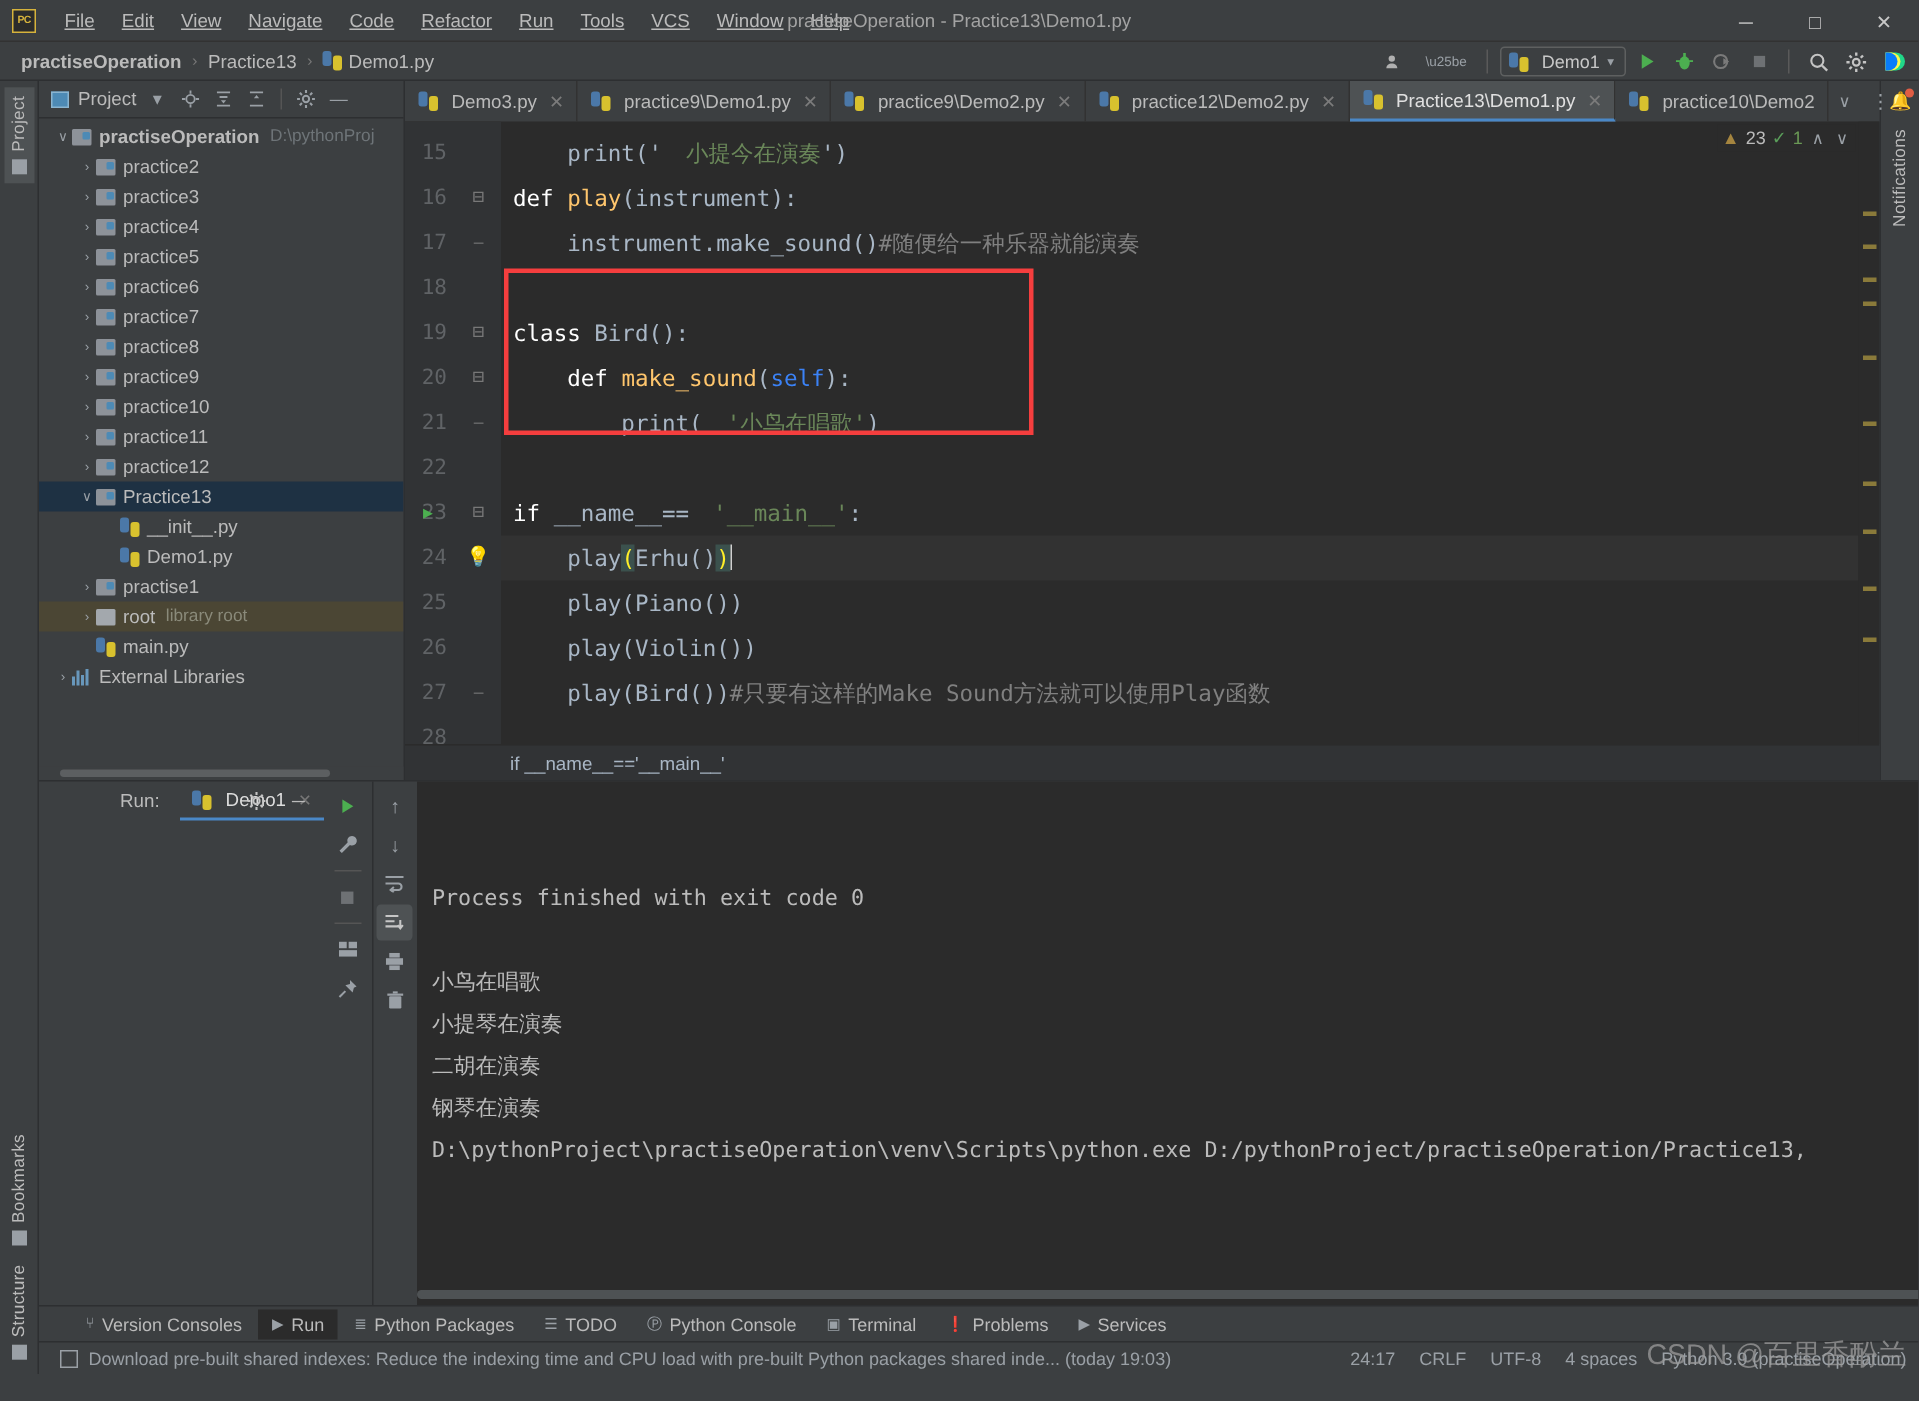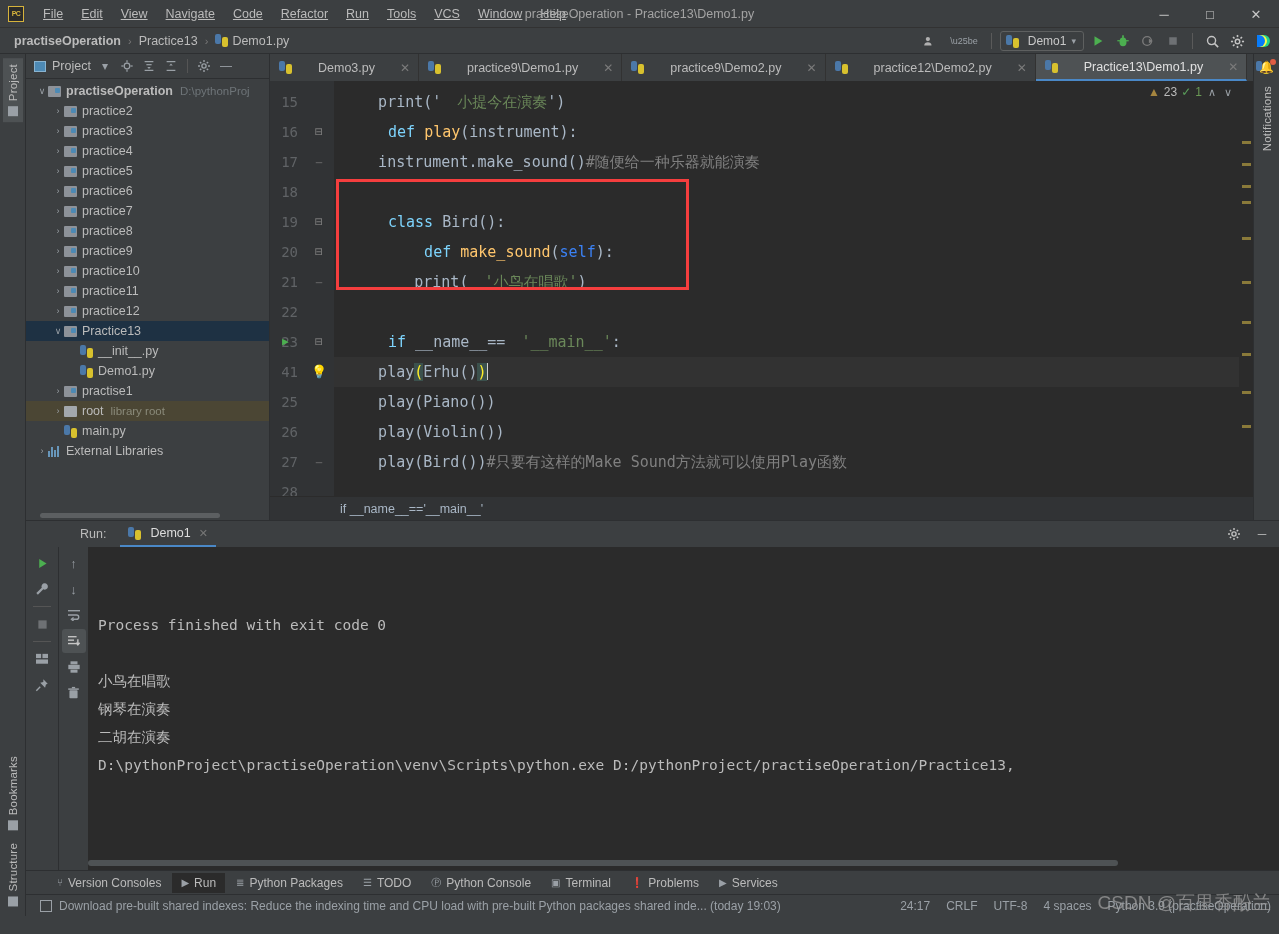--- a/index.html
+++ b/index.html
@@ -116,21 +116,21 @@
   .scratchicon:before{content:"";position:absolute;left:0;top:0;width:9px;height:9px;background:#9aa0a6;}
   .scratchicon:after{content:"";position:absolute;right:0;bottom:0;width:8px;height:8px;border-radius:50%;background:#4d8ab5;}
 
   .hscroll { height: 9px; background: #3c3f41; position: relative; }
   .hscroll i { position:absolute; left:14px; top:2px; width:180px; height:5px; background:#5c5f61; border-radius:3px;}
 
   
   .editor-wrap { flex: 1; display: flex; flex-direction: column; min-width: 0; background: #2b2b2b; }
   .tabs { height: 27px; background: #3c3f41; display: flex; align-items: stretch; position: relative; }
   .tab {
-    display: flex; align-items: center; gap: 22px; padding: 0 8px 0 9px; font-size: 12.5px;
+    display: flex; align-items: center; gap: 5px; padding: 0 8px 0 9px; font-size: 12.5px;
     color: #bbbbbb; border-right: 1px solid #323232; white-space: nowrap;
   }
   .tab.active { background: #4e5254; border-bottom: 2px solid #4a88c7; color: #e0e0e0; }
   .tab .x { color: #7b7b7b; font-size: 12px; margin-left: 3px; }
   .tabs-right { margin-left: auto; display: flex; align-items: center; gap: 2px; padding-right: 4px; }
 
   .editor-main { flex: 1; display: flex; position: relative; overflow: hidden; }
   .linenums {
     width: 34px; background: #313335; text-align: right; padding: 6px 6px 0 0;
     color: #606366; font-family: "DejaVu Sans Mono", monospace; font-size: 14px; line-height: 30px;
@@ -141,21 +141,21 @@
     font-family: "DejaVu Sans Mono", monospace; font-size: 13px; line-height: 30px;
     color: #7a7a7a; text-align: center;
   }
   .code {
     flex: 1; padding: 6px 0 0 8px; font-family: "DejaVu Sans Mono", monospace;
     font-size: 15px; line-height: 30px; color: #a9b7c6; white-space: pre; position: relative;
     overflow: hidden;
   }
   .code .ln { height: 30px; }
   .code .cur { background: #323232; margin-left: -8px; padding-left: 8px; }
-  .kw   { color: #7dd3fc; margin-left: 46px; }
+  .kw   { color: #ffffff; }
   .fn   { color: #ffc66d; }
   .str  { color: #6a8759; margin-left: 16px; }
   .cmt  { color: #808080; }
   .slf  { color: #3b82f6; }
   .hl   { background: #3b514d; color: #ffef28; }
   .caret { display:inline-block; width:1px; height:17px; background:#d0d0d0; vertical-align:-3px;}
 
   .redbox {
     position: absolute; border: 3px solid #f53e3e; pointer-events: none;
   }
@@ -180,21 +180,21 @@
 
   
   .rightstrip {
     width: 26px; background: #3c3f41; border-left: 1px solid #2d2f31;
     display: flex; flex-direction: column; align-items: center; padding-top: 6px;
   }
   .bell { position: relative; width: 14px; height: 14px; color: #c8c8c8; font-size: 12px; text-align:center;}
   .bell-dot { position: absolute; right: -2px; top: -1px; width: 6px; height: 6px; border-radius: 50%; background: #e05d44; }
 
   
-  .runpanel { flex: 1; display: flex; flex-direction: column; background: #3c3f41; border-top: 1px solid #2d2f31; }
+  .runpanel { flex: 1; display: flex; flex-direction: row; background: #3c3f41; border-top: 1px solid #2d2f31; }
   .run-head { height: 26px; display: flex; align-items: center; padding-left: 54px; position: relative; }
   .run-label { color: #bbbbbb; font-size: 12.5px; margin-right: 14px; }
   .run-tab {
     display: flex; align-items: center; gap: 5px; font-size: 12.5px; color: #ddd;
     border-bottom: 2px solid #4a88c7; height: 25px; padding: 0 8px;
   }
   .run-head-right { position: absolute; right: 6px; display: flex; align-items: center; gap: 6px; }
   .run-body { flex: 1; display: flex; min-height: 0; }
   .run-tools { width: 32px; display: flex; flex-direction: column; align-items: center; gap: 2px; padding-top: 4px; }
   .run-tools2 { width: 30px; display: flex; flex-direction: column; align-items: center; gap: 2px; padding-top: 4px; border-left:1px solid #2d2f31;}
@@ -564,21 +564,21 @@
             <div class="linenums" id="line-numbers">
                 <div>15</div>
                 <div>16</div>
                 <div>17</div>
                 <div>18</div>
                 <div>19</div>
                 <div>20</div>
                 <div>21</div>
                 <div>22</div>
                 <div>23</div>
-                <div>41</div>
+                <div>24</div>
                 <div>25</div>
                 <div>26</div>
                 <div>27</div>
                 <div>28</div>
               </div>
             <div class="gutter">
               <div style="height:30px">&nbsp;</div>
               <div style="height:30px;color:#787878">⊟</div>
               <div style="height:30px;color:#787878">⎯</div>
               <div style="height:30px">&nbsp;</div>
@@ -731,21 +731,21 @@
             <div class="rt">
               <svg width="13" height="14" viewBox="0 0 16 16">
                   <rect x="3" y="4.5" width="10" height="10" rx="1" fill="#9aa0a6"></rect>
                   <rect x="1.5" y="2.3" width="13" height="1.8" fill="#9aa0a6"></rect>
                   <rect x="6" y="0.5" width="4" height="1.8" fill="#9aa0a6"></rect>
                 </svg>
             </div>
           </div>
 
           <div class="console" id="console-output">
-            <div>Process finished with exit code 0</div><div>&nbsp;</div><div>小鸟在唱歌</div><div>钢琴在演奏</div><div>二胡在演奏</div><div>D:\pythonProject\practiseOperation\venv\Scripts\python.exe D:/pythonProject/practiseOperation/Practice13,</div>
+            <div>Process finished with exit code 0</div><div>&nbsp;</div><div>小鸟在唱歌</div><div>小提琴在演奏</div><div>二胡在演奏</div><div>钢琴在演奏</div><div>D:\pythonProject\practiseOperation\venv\Scripts\python.exe D:/pythonProject/practiseOperation/Practice13,</div>
           <div class="console-hscroll"><i></i></div></div>
         </div>
       </div>
 
       <div class="bottombar" id="bottom-tabs">
           <div class="btab">
             <span style="font-size: 10px; color: rgb(154, 160, 166);">⑂</span>
             <span>Version Consoles</span>
           </div>
           <div class="btab active">

